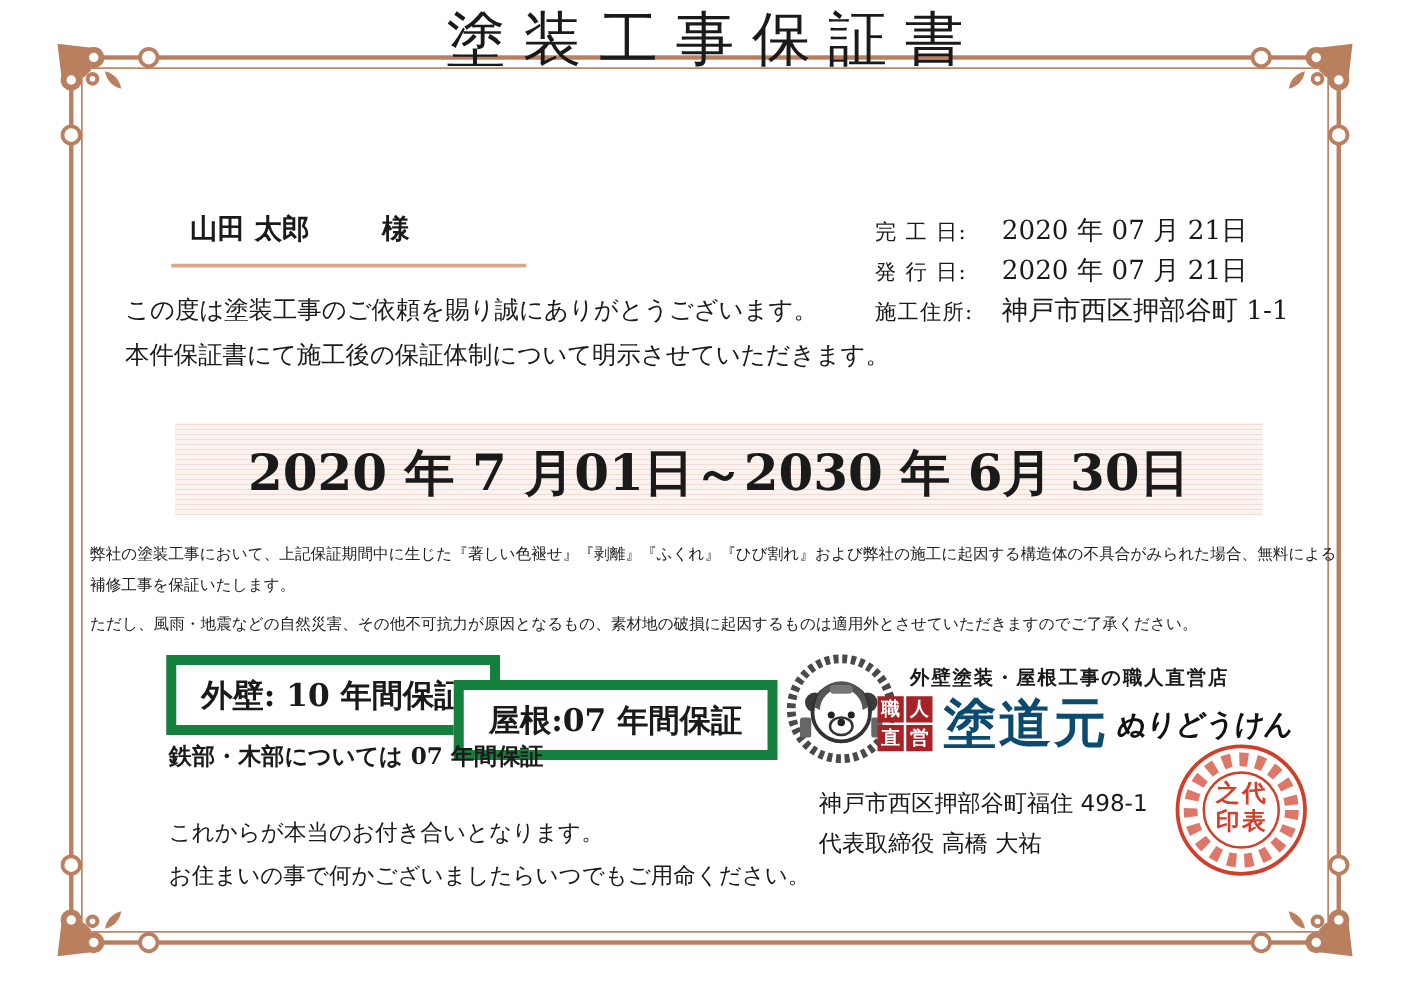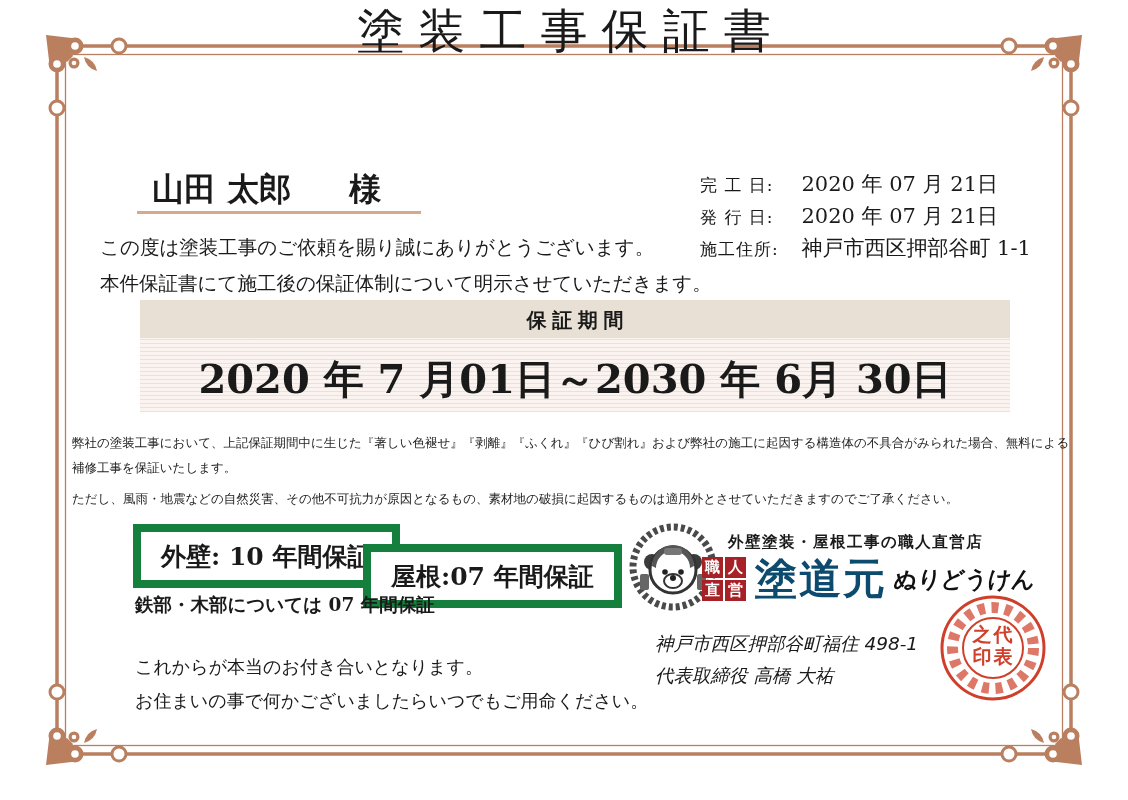--- a/index.html
+++ b/index.html
@@ -5,21 +5,21 @@
   html,body{margin:0;padding:0;background:#fff;}
   .sheet{
     position:relative;width:1128px;height:800px;background:#fff;overflow:hidden;
     font-family:"DejaVu Serif","Liberation Serif",serif;color:#1a1a1a;
   }
   .frame-svg{position:absolute;inset:0;width:100%;height:100%;pointer-events:none;}
   .title{
     position:absolute;left:0;right:0;top:76;text-align:center;
     font-size:47px;font-weight:400;letter-spacing:0.30em;text-indent:0.30em;
   }
-  .customer{position:absolute;left:152px;top:168px;font-size:32px;font-weight:700;}
+  .customer{position:absolute;left:152px;top:168px;font-size:22px;font-weight:700;}
   .honorific{margin-left:58px;}
   .customer-underline{position:absolute;left:137px;top:211px;width:284px;height:2.5px;background:#d9a88a;}
   .meta{position:absolute;left:700px;top:168px;font-size:17px;}
   .meta-row{height:32px;line-height:32px;white-space:nowrap;}
   .meta-label{display:inline-block;width:96px;letter-spacing:1px;}
   .meta-value{font-size:21px;}
   .greeting{position:absolute;left:100px;top:230px;font-size:19.5px;line-height:36px;}
   .band{
     position:absolute;left:140px;top:300px;width:870px;height:38px;background:#e8e0d4;
     text-align:center;line-height:40px;font-size:20px;font-weight:600;
@@ -65,21 +65,21 @@
     margin-left:9px;font-family:"DejaVu Sans","Liberation Sans",sans-serif;
     font-size:42px;font-weight:800;letter-spacing:2px;line-height:46px;color:#0c4a6e;
   }
   .brand-kana{
     margin-left:7px;font-family:"DejaVu Sans","Liberation Sans",sans-serif;
     font-size:23px;font-weight:800;transform:skewX(-8deg);color:#111;white-space:nowrap;
   }
   .company-address{
     position:absolute;left:655px;top:628px;
     font-family:"DejaVu Sans","Liberation Sans",sans-serif;
-    font-size:18.5px;line-height:32px;white-space:nowrap;font-style:italic;
+    font-size:18.5px;line-height:32px;white-space:nowrap;
   }
   .seal{position:absolute;left:936px;top:592px;}
 </style>
 </head>
 <body>
 
 <div class="sheet">
 
   <svg class="frame-svg" viewBox="0 0 1128 800" aria-hidden="true">
     <defs>
@@ -134,21 +134,20 @@
       <span class="meta-label">施工住所:</span>
       <span class="meta-value">神戸市西区押部谷町 1-1</span>
     </div>
   </div>
 
   <div class="greeting">
     <div>この度は塗装工事のご依頼を賜り誠にありがとうございます。</div>
     <div>本件保証書にて施工後の保証体制について明示させていただきます。</div>
   </div>
 
-  <div class="band">保証期間</div>
   <div class="period-area">2020 年 7 月01日～2030 年  6月  30日</div>
 
   <div class="terms">
     <p>弊社の塗装工事において、上記保証期間中に生じた『著しい色褪せ』『剥離』『ふくれ』『ひび割れ』および弊社の施工に起因する構造体の不具合がみられた場合、無料による補修工事を保証いたします。</p>
     <p>ただし、風雨・地震などの自然災害、その他不可抗力が原因となるもの、素材地の破損に起因するものは適用外とさせていただきますのでご了承ください。</p>
   </div>
 
   <div class="cov-box wall">外壁: 10 年間保証</div>
   <div class="cov-box roof">屋根:07 年間保証</div>
   <div class="cov-other">鉄部・木部については 07 年間保証</div>

